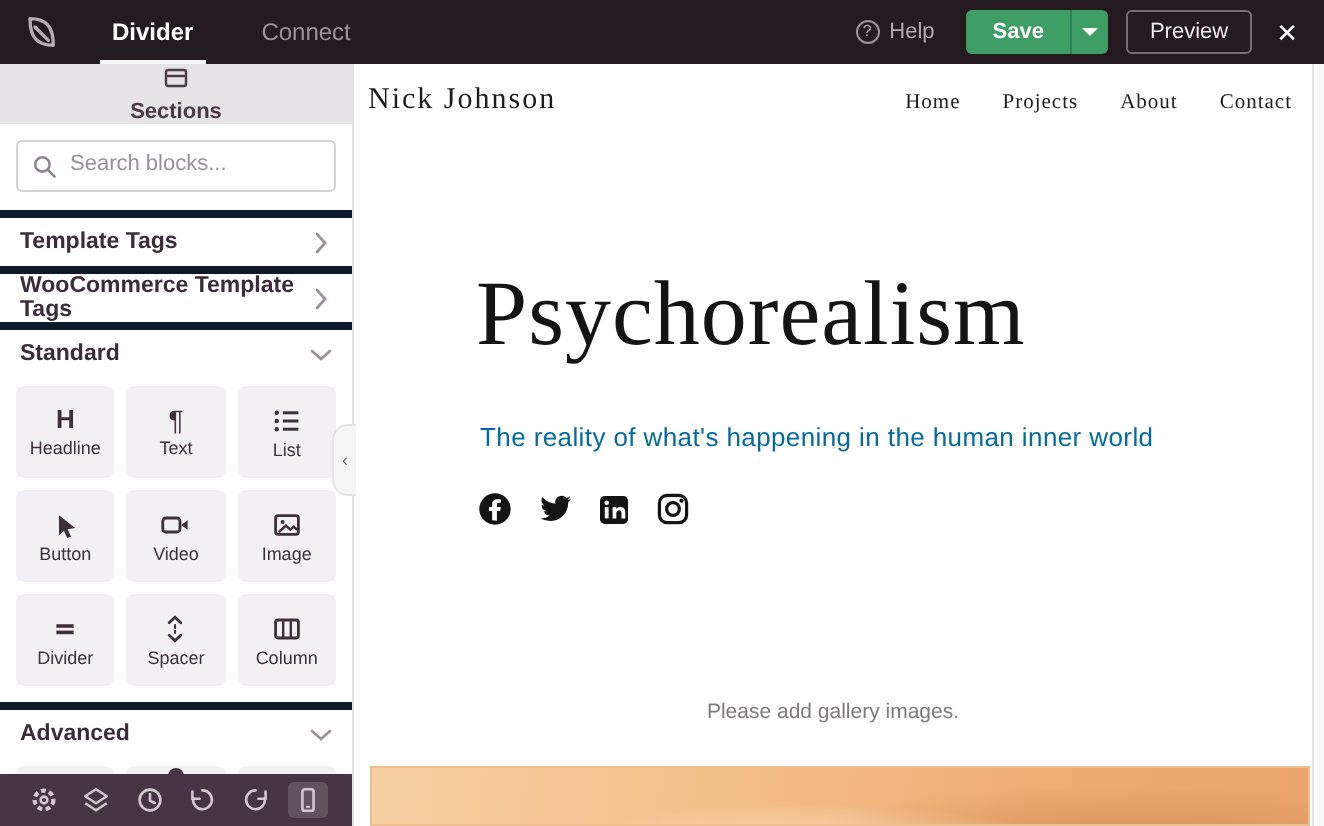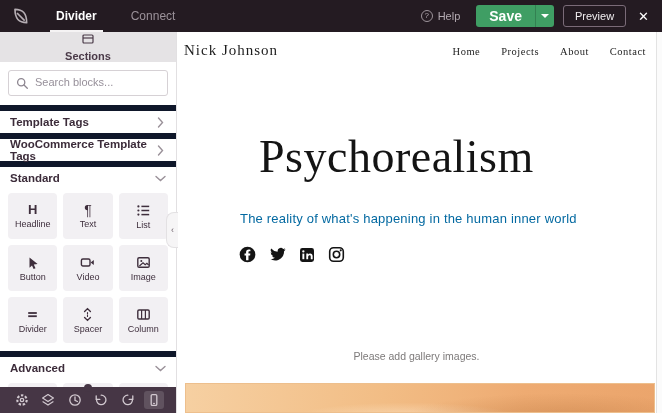--- a/index.html
+++ b/index.html
@@ -17,21 +17,21 @@
   .tb-tab.design::after { content:""; position:absolute; left:6px; right:6px; bottom:0;
             height:2px; background:#f5f3f4; }
   .tb-tab.connect { color:#9b929a; margin-left:10px; }
   .tb-spacer { flex:1; }
   .help { display:flex; align-items:center; gap:5px; color:#b3aab1; font-size:11px;
           margin-right:16px; cursor:pointer; }
   .help-circ { width:12px; height:12px; border:1px solid #9d949b; border-radius:50%;
           font-size:8px; line-height:10px; text-align:center; color:#b3aab1; }
   .save-btn { display:flex; height:22px; border-radius:3px; overflow:hidden;
           background:#3f9e64; cursor:pointer; }
-  .save-main { padding:0 13px; line-height:22px; color:#fff; font-size:14px; font-weight:bold; }
+  .save-main { padding:0 13px; line-height:22px; color:#fff; font-size:11px; font-weight:bold; }
   .save-caret { width:19px; display:flex; align-items:center; justify-content:center;
           border-left:1px solid rgba(0,0,0,0.18); }
   .save-caret i { width:0; height:0; border-left:4px solid transparent;
           border-right:4px solid transparent; border-top:4px solid #fff; }
   .preview-btn { margin-left:9px; height:22px; line-height:20px; padding:0 11px;
           border:1px solid #7a6b78; border-radius:3px; color:#f1eef0; font-size:11px; cursor:pointer; }
   .close-x { margin:0 13px 0 12px; color:#fff; font-size:13px; cursor:pointer; }
 
   
   .sidebar { position:absolute; left:0; top:32px; width:176px; height:381px;
@@ -42,21 +42,21 @@
   .side-tab.active { background:#fff; }
   .side-tab.inactive { background:#e5e3e5;flex-direction:column; }
   .search-wrap { position:relative; margin:8px 8px 9px 8px; }
   .search-wrap svg { position:absolute; left:8px; top:7px; }
   .search-input { width:100%; height:26px; border:1px solid #d6d1d5; border-radius:3px;
              padding:0 6px 3px 26px; font-size:11px; color:#5a4f58; outline:none;
              font-family:"Liberation Sans", sans-serif; }
   .search-input::placeholder { color:#97909a; }
   .group-row { height:28px; display:flex; align-items:center; justify-content:space-between;
              padding:0 12px 0 10px; font-size:11.5px; font-weight:bold; color:#3c2c3a;
-             border-top:6px solid #0f172a; cursor:pointer; }
+             border-top:4px solid #0f172a; cursor:pointer; }
   .group-row:first-of-type { border-top:none; }
   .chev { display:flex; }
   .chev.down svg { transform:rotate(90deg); }
   .tile-grid { display:grid; grid-template-columns:repeat(3,1fr); gap:6px; padding:4px 8px 8px 8px; }
   .tile { height:46px; background:#f2f0f3; border-radius:4px; display:flex; flex-direction:column;
              align-items:center; justify-content:center; gap:2px; cursor:pointer; }
   .tile .glyph { font-size:13px; font-weight:bold; color:#3f2f3d; line-height:14px; }
   .tile .glyph.para { font-weight:normal; font-size:14px; }
   .tile-label { font-size:9px; color:#3f2f3d; }
   .collapse-handle { position:absolute; left:166px; top:212px; width:12px; height:36px;
@@ -78,21 +78,21 @@
              border-left:1px solid #e2e0e2; overflow:hidden; }
   .scroll-strip { position:absolute; right:0; top:0; width:6px; height:100%; background:#fbfbfb;
              border-left:1px solid #e3e3e3; }
   .site-header { position:absolute; left:7px; right:16px; top:10px; display:flex;
              justify-content:space-between; align-items:baseline; }
   .site-name { font-family:"Liberation Serif", serif; font-size:15px; letter-spacing:1px; color:#1d1d1d; }
   .site-nav { display:flex; gap:21px; }
   .site-nav span { font-family:"Liberation Serif", serif; font-size:10.5px; letter-spacing:0.5px;
              color:#1d1d1d; cursor:pointer; }
   .hero-title { position:absolute; left:61px; top:98px; font-family:"Liberation Serif", serif;
-             font-weight:400; font-size:46px; letter-spacing:0.5px; color:#141414;margin-left:21px; }
+             font-weight:400; font-size:46px; letter-spacing:0.5px; color:#141414; }
   .hero-sub { position:absolute; left:63px; top:179px; font-size:13px; letter-spacing:0.2px; color:#0369a1; }
   .social-row { position:absolute; left:62px; top:214px; display:flex; gap:13px; align-items:center; }
   .social-row .sicon { cursor:pointer; display:flex; }
   .gallery-note { position:absolute; left:0; right:6px; top:318px; text-align:center;
              font-size:10.5px; color:#7d7a7a; }
   .gallery-image { position:absolute; left:8px; top:351px; width:470px; height:30px;
              border:1px solid #edbf8d;
              background:
                radial-gradient(60% 150% at 80% 115%, rgba(186,118,62,0.40) 0%, rgba(186,118,62,0) 55%),
                radial-gradient(40% 90% at 47% 120%, rgba(255,238,214,0.55) 0%, rgba(255,238,214,0) 60%),

